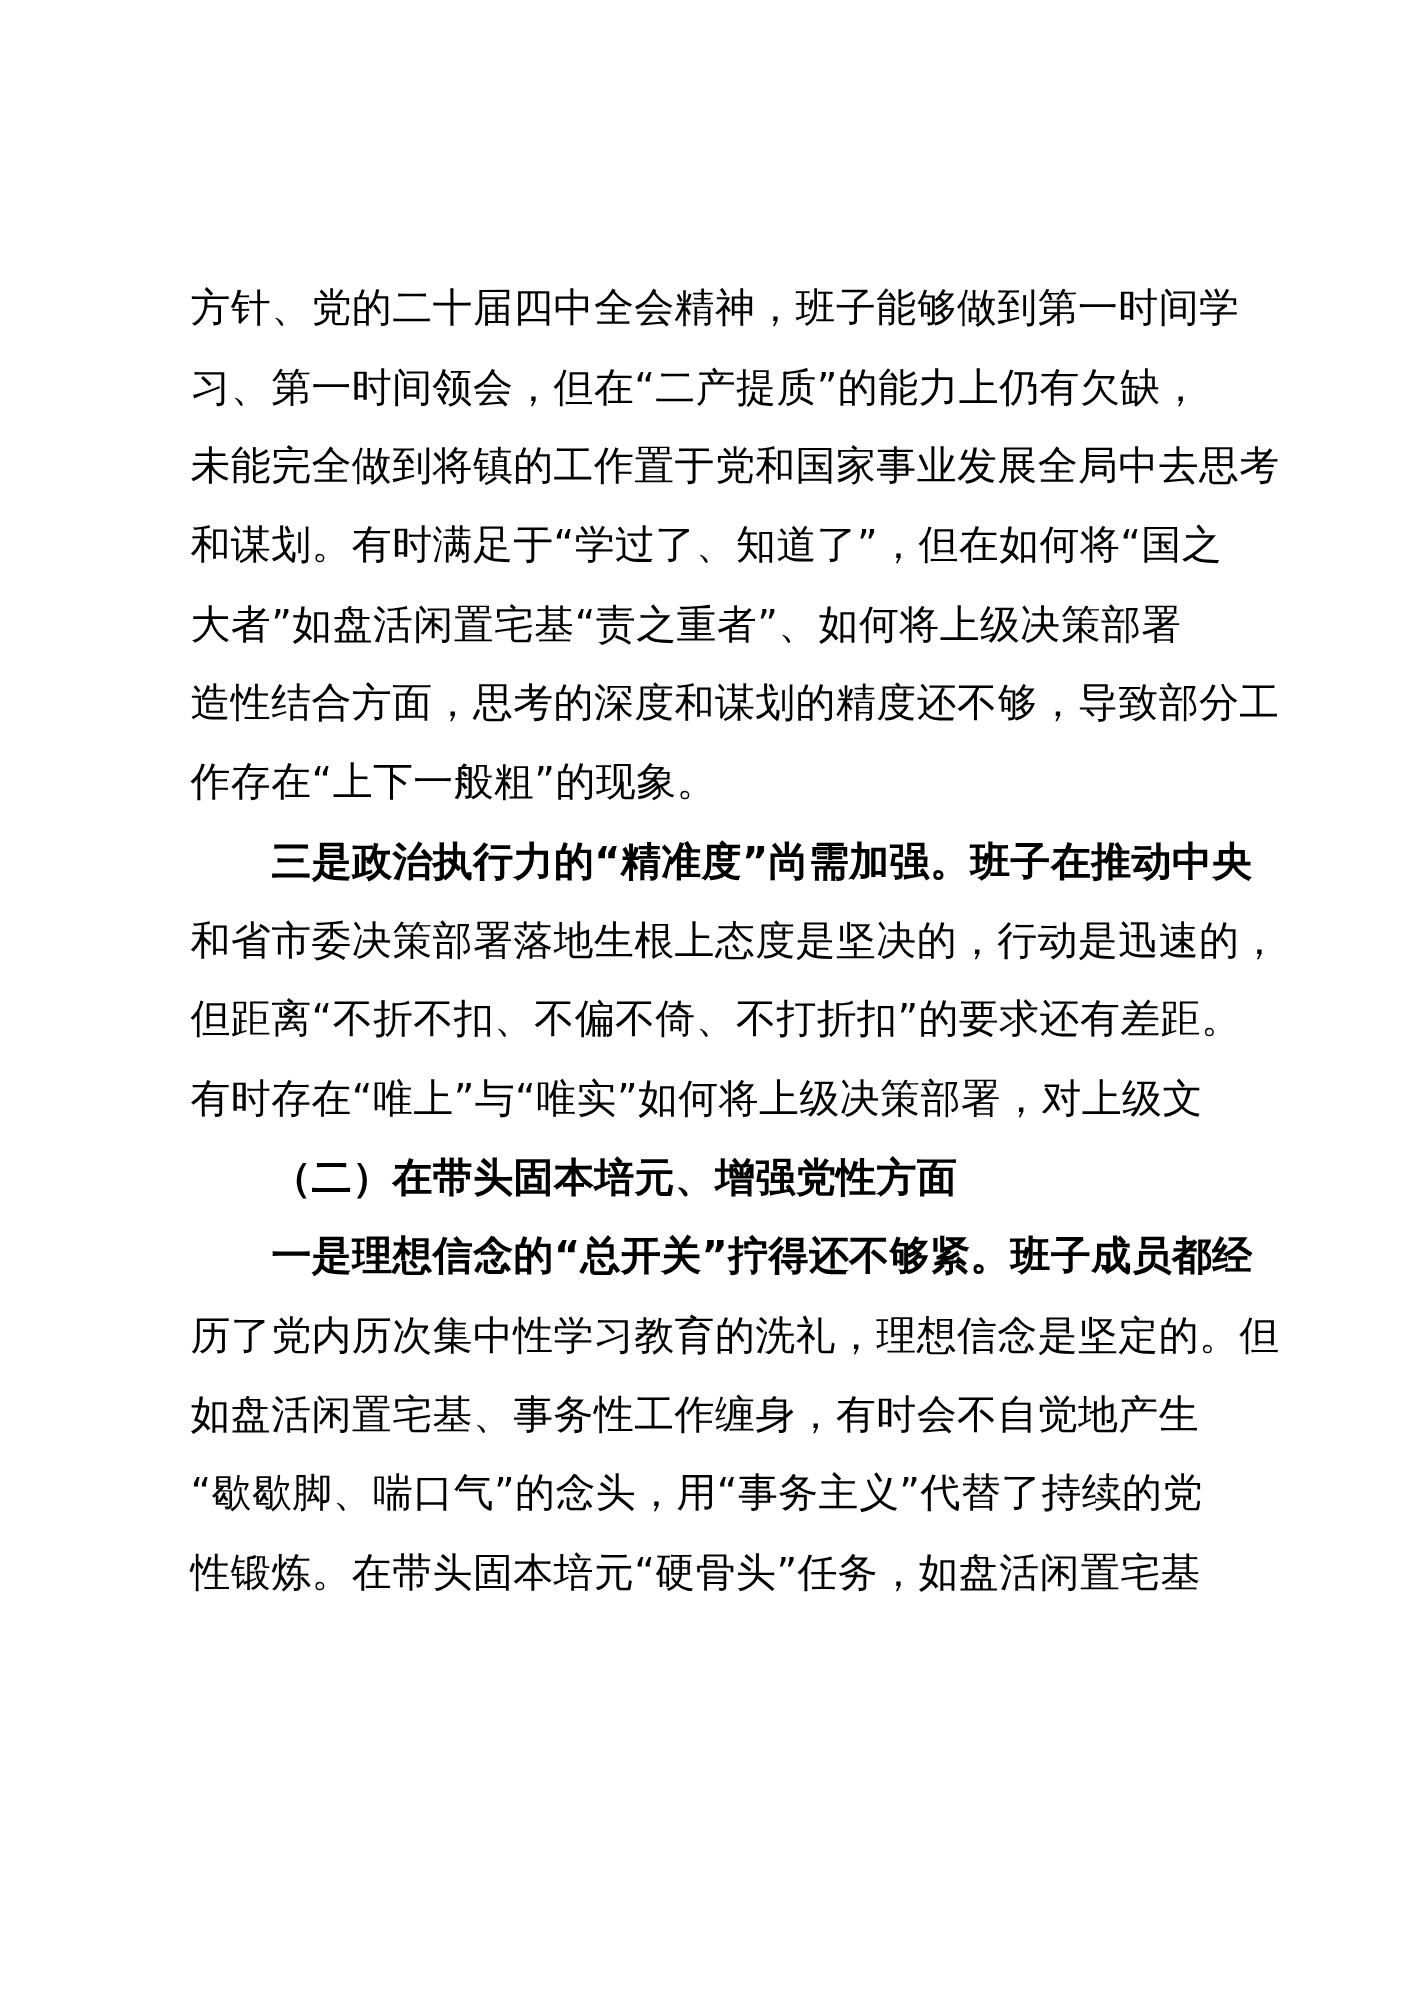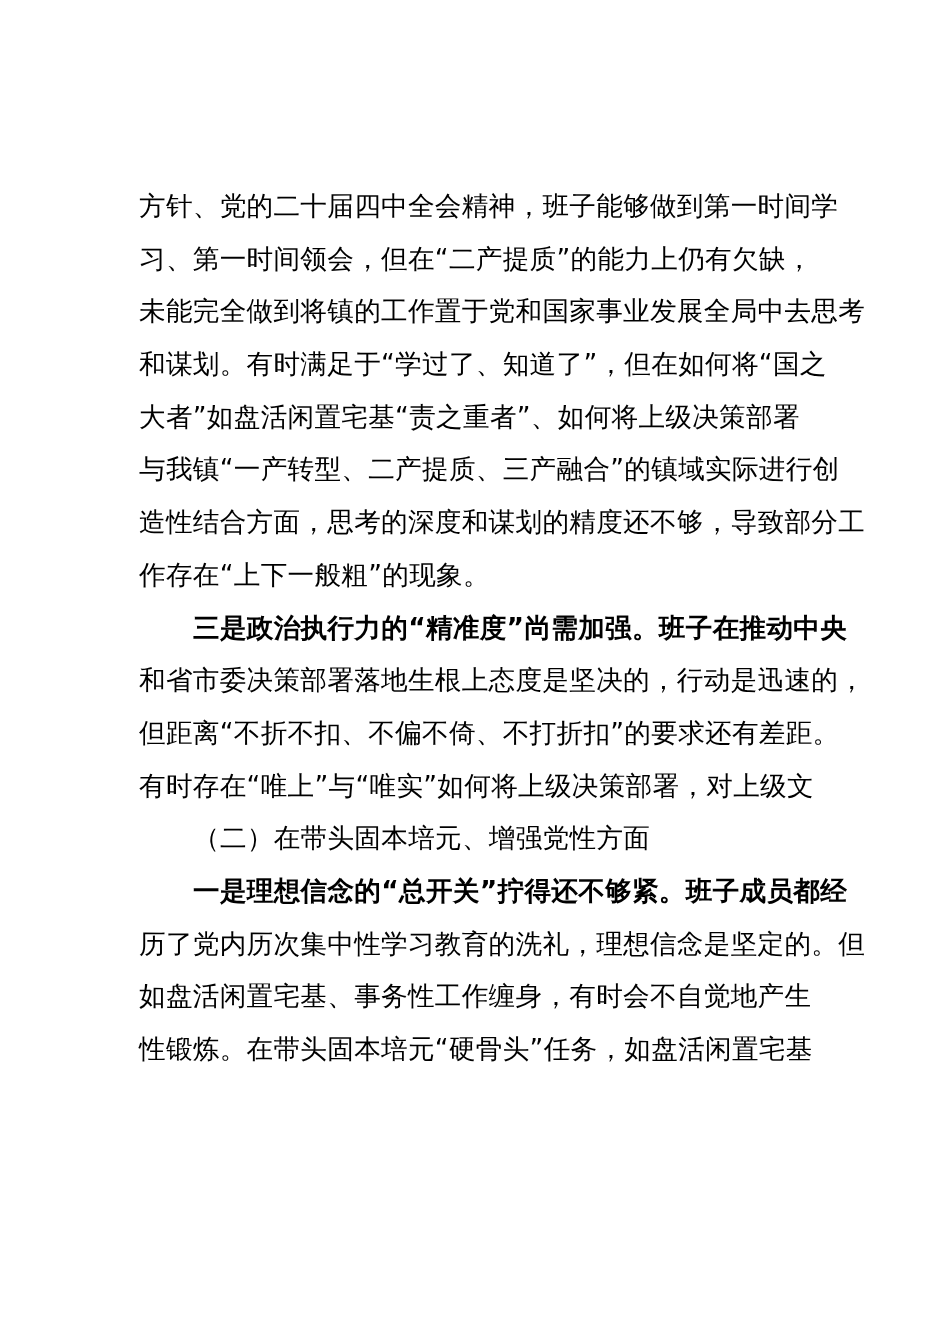--- a/index.html
+++ b/index.html
@@ -16,61 +16,60 @@
     .page {
       position: absolute;
       left: 127px;
       top: 180px;
       width: 706px;
       font-family: "DejaVu Sans", "Liberation Sans", sans-serif;
       font-size: 26.6px;
       line-height: 52.7px;
       color: #000000;
       letter-spacing: 0.3px;
-      margin-left: 12px;
     }
     .line {
       display: block;
       white-space: nowrap;
       height: 52.7px;
     }
     .indent {
       padding-left: 54px;
       font-weight: bold;
     }
     .heading {
-      font-weight: normal;
+      font-weight: bold;
       padding-left: 54px;
     }
   </style>
 </head>
 <body>
 
 <div class="page">
 
   <div>
     <span class="line">方针、党的二十届四中全会精神，班子能够做到第一时间学</span>
     <span class="line">习、第一时间领会，但在“二产提质”的能力上仍有欠缺，</span>
     <span class="line">未能完全做到将镇的工作置于党和国家事业发展全局中去思考</span>
     <span class="line">和谋划。有时满足于“学过了、知道了”，但在如何将“国之</span>
     <span class="line">大者”如盘活闲置宅基“责之重者”、如何将上级决策部署</span>
-    <span class="line">与我镇“一产转型、二产提质、三产融合”的镇域实际进行创</span>
     <span class="line">造性结合方面，思考的深度和谋划的精度还不够，导致部分工</span>
     <span class="line">作存在“上下一般粗”的现象。</span>
   </div>
 
   <div>
     <span class="line indent">三是政治执行力的“精准度”尚需加强。班子在推动中央</span>
     <span class="line">和省市委决策部署落地生根上态度是坚决的，行动是迅速的，</span>
     <span class="line">但距离“不折不扣、不偏不倚、不打折扣”的要求还有差距。</span>
     <span class="line">有时存在“唯上”与“唯实”如何将上级决策部署，对上级文</span>
   </div>
 
   <div class="line heading">（二）在带头固本培元、增强党性方面</div>
 
   <div>
     <span class="line indent">一是理想信念的“总开关”拧得还不够紧。班子成员都经</span>
     <span class="line">历了党内历次集中性学习教育的洗礼，理想信念是坚定的。但</span>
     <span class="line">如盘活闲置宅基、事务性工作缠身，有时会不自觉地产生</span>
+    <span class="line">“歇歇脚、喘口气”的念头，用“事务主义”代替了持续的党</span>
     <span class="line">性锻炼。在带头固本培元“硬骨头”任务，如盘活闲置宅基</span>
   </div>
 
 </div>
 
 </body></html>

